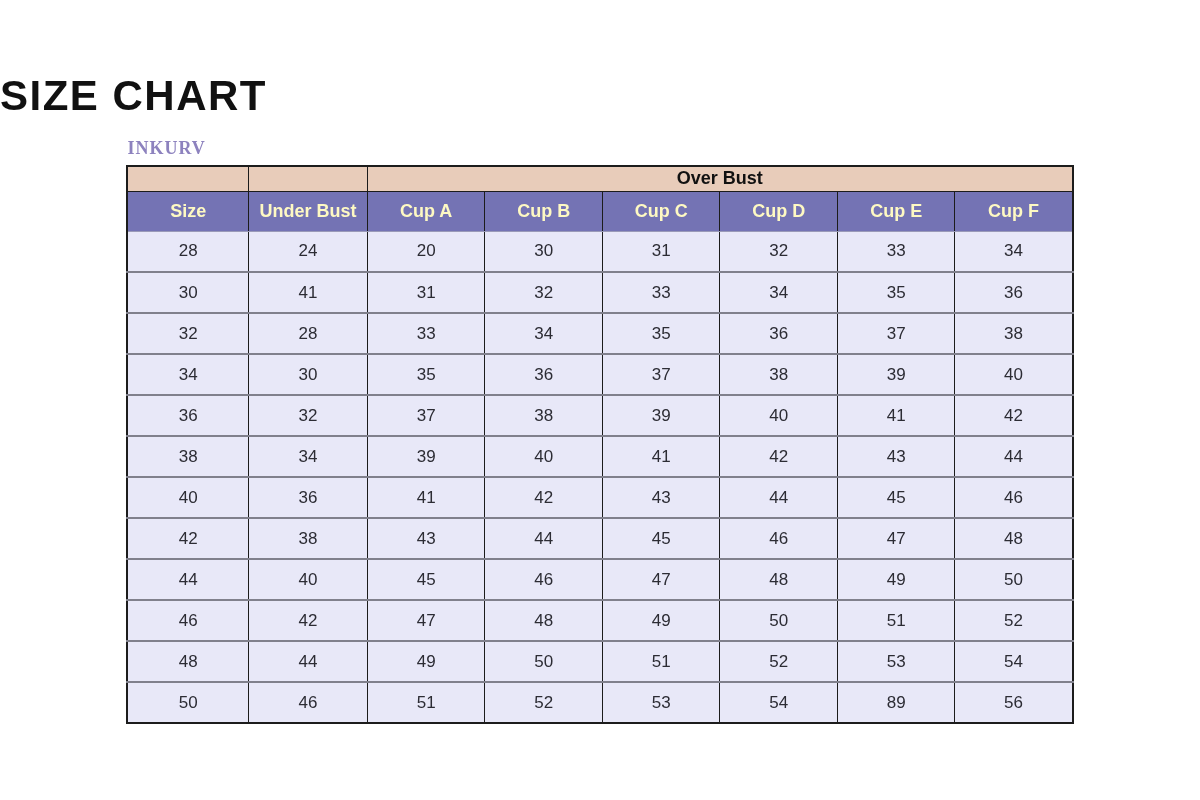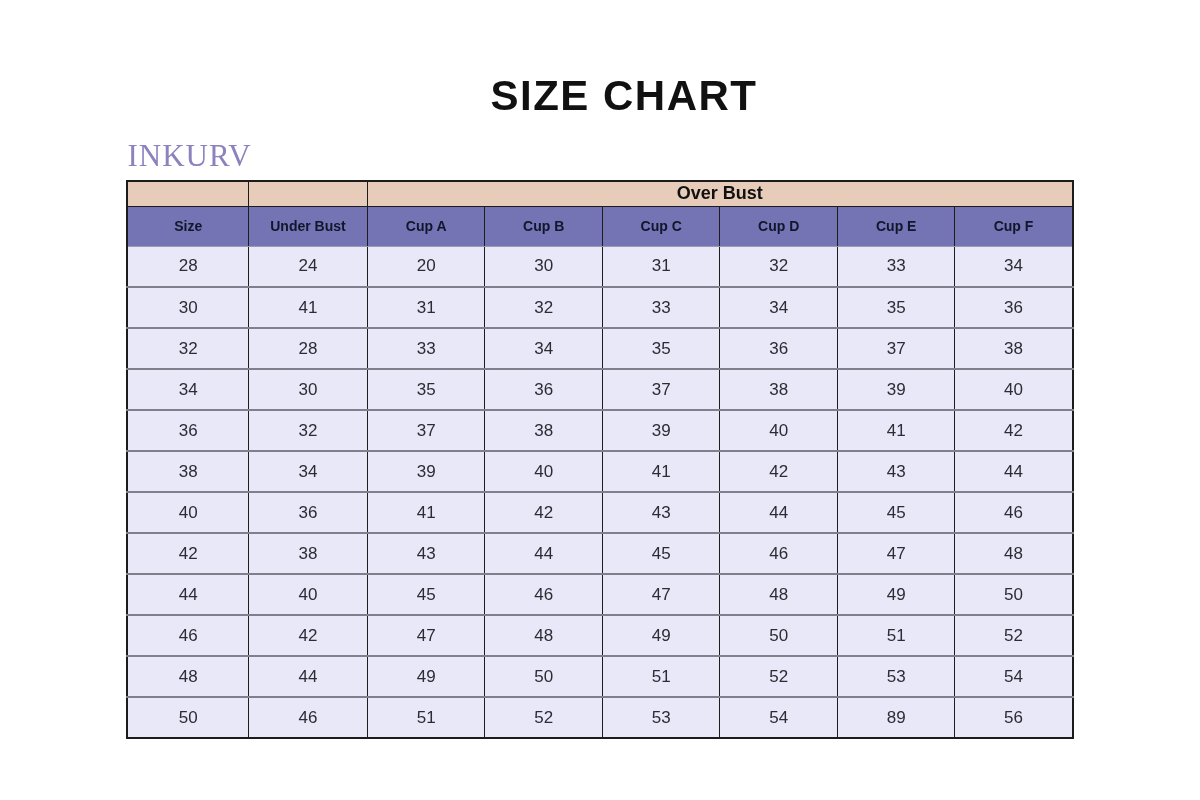--- a/index.html
+++ b/index.html
@@ -19,45 +19,43 @@
     color:#111;
   }
   .page{
     width:1200px;
     height:800px;
     position:relative;
     overflow:hidden;
   }
   .page-title{
     margin-top:72px;
-    text-align:center;
     font-size:42px;
     font-weight:800;
     letter-spacing:1.5px;
     color:#111;
-    margin-left:48px;
   }
   .meta-row{
     width:945px;
     margin:18px auto 6px auto;
     display:flex;
     justify-content:space-between;
     align-items:flex-end;
   }
   .sizes-note{
     font-size:18px;
     color:#2e2e2e;
     letter-spacing:0.2px;
   }
   .brand-logo{
     font-family:"Liberation Serif", serif;
-    font-size:31px;
+    font-size:18px;
     color:var(--brand);
     letter-spacing:1px;
-    font-weight:400;
+    font-weight:700;
   }
   table.size-chart{
     width:945px;
     margin:0 auto;
     border-collapse:collapse;
     table-layout:fixed;
     border:2px solid var(--line-black);
   }
   table.size-chart col.c-size{width:121px;}
   table.size-chart col.c-underbust{width:119px;}
@@ -72,23 +70,23 @@
     background:var(--peach);
     height:25px;
     font-size:18px;
     font-weight:700;
     color:#111;
     border-bottom:1.5px solid var(--line-black);
   }
   tr.column-header-row th{
     background:var(--purple);
     height:40px;
-    font-size:14px;
+    font-size:18px;
     font-weight:700;
-    color:#0f172a;
+    color:#fef9c3;
     border-bottom:1px solid #9a9ab8;
     margin-top:35px;
   }
   tbody td{
     background:var(--lavender);
     height:41px;
     font-size:17px;
     color:var(--cell-text);
     border-top:2px solid var(--row-sep);
   }

